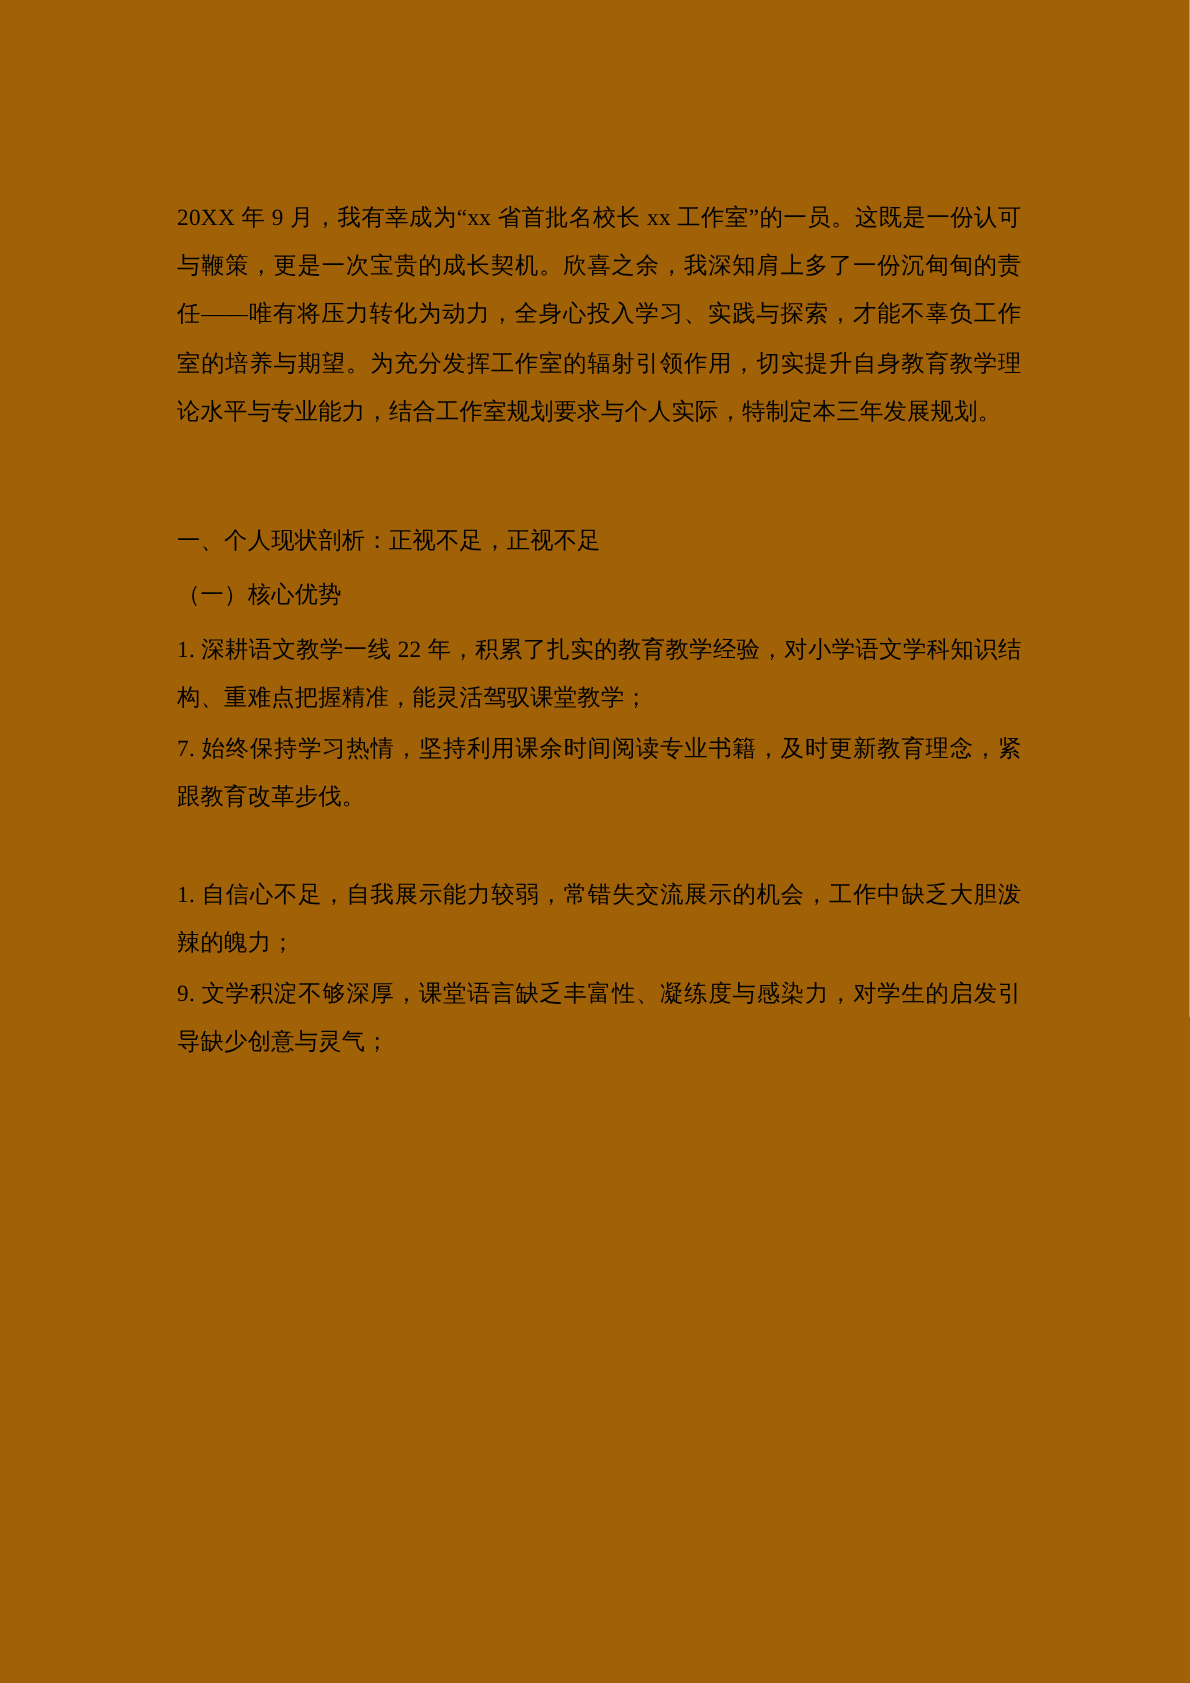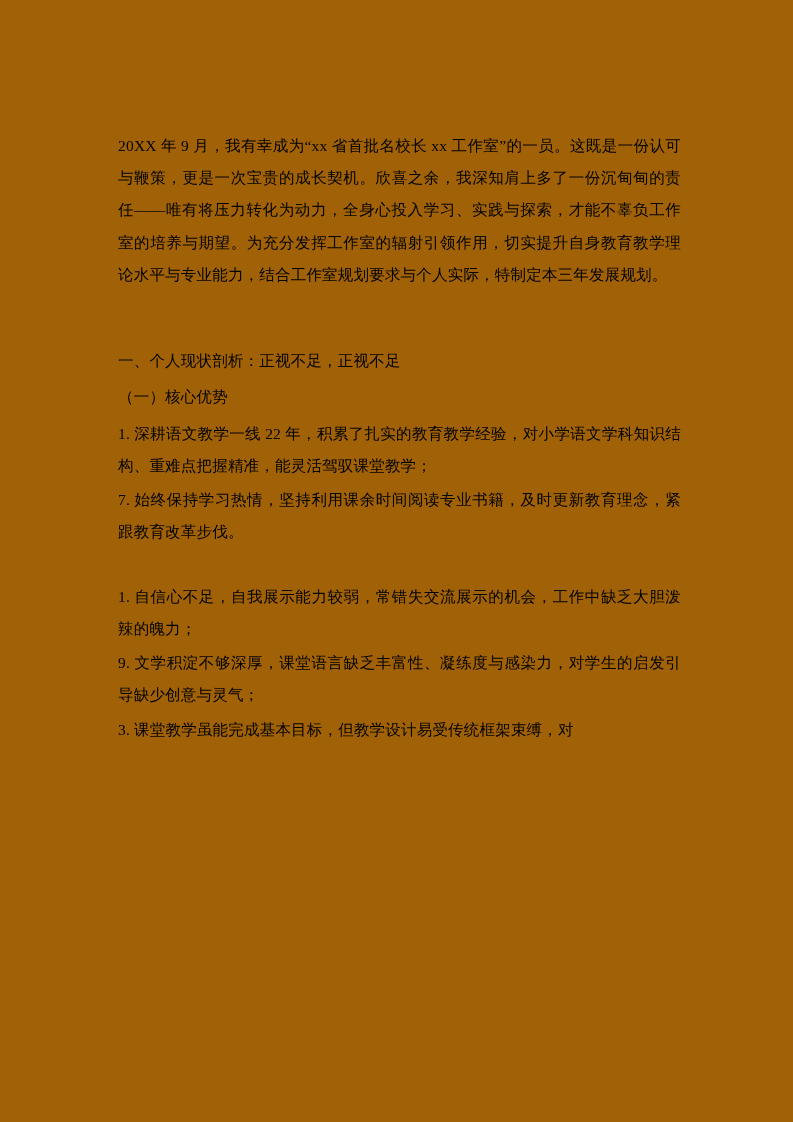--- a/index.html
+++ b/index.html
@@ -78,15 +78,14 @@
 
   <p class="para item">7. 始终保持学习热情，坚持利用课余时间阅读专业书籍，及时更新教育理念，紧跟教育改革步伐。</p>
 
   <div class="gap-medium"></div>
 
 
   <p class="para item">1. 自信心不足，自我展示能力较弱，常错失交流展示的机会，工作中缺乏大胆泼辣的魄力；</p>
 
   <p class="para item">9. 文学积淀不够深厚，课堂语言缺乏丰富性、凝练度与感染力，对学生的启发引导缺少创意与灵气；</p>
 
-  <p class="para item">3. 课堂教学虽能完成基本目标，但教学设计易受传统框架束缚，对</p>
 
 </div>
 
 </body></html>

